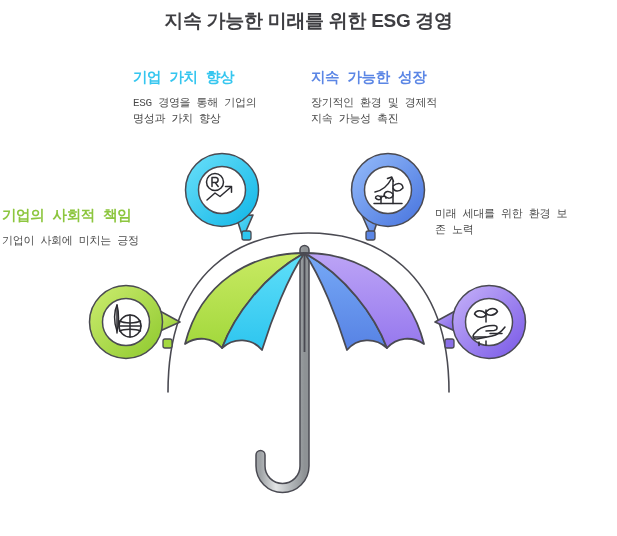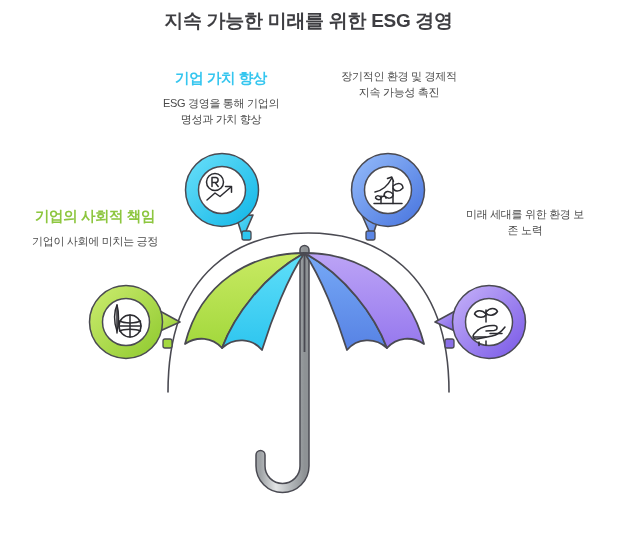--- a/index.html
+++ b/index.html
@@ -35,21 +35,22 @@
     font-size: 19px;
     font-weight: bold;
     color: #3e3e42;
     letter-spacing: -0.3px;
     line-height: 26px;
   }
 
   
   .label-block {
     position: absolute;
-    text-align: center;
+    text-align: left;
+    font-family: Liberation Mono, monospace;
   }
   .label-title {
     font-size: 14.5px;
     font-weight: bold;
     line-height: 20px;
     letter-spacing: -0.4px;
     margin-bottom: 7px;
     white-space: nowrap;
   }
   .label-desc {
@@ -239,20 +240,21 @@
 
   <div class="label-block lb-value">
     <div class="label-title c-cyan">기업 가치 향상</div>
     <div class="label-desc">
       <div>ESG 경영을 통해 기업의</div>
       <div>명성과 가치 향상</div>
     </div>
   </div>
 
   <div class="label-block lb-growth">
+    <div class="label-title c-blue">지속 가능한 성장</div>
     <div class="label-desc">
       <div>장기적인 환경 및 경제적</div>
       <div>지속 가능성 촉진</div>
     </div>
   </div>
 
   <div class="label-block lb-social">
     <div class="label-title c-green">기업의 사회적 책임</div>
     <div class="label-desc">
       <div>기업이 사회에 미치는 긍정</div>

